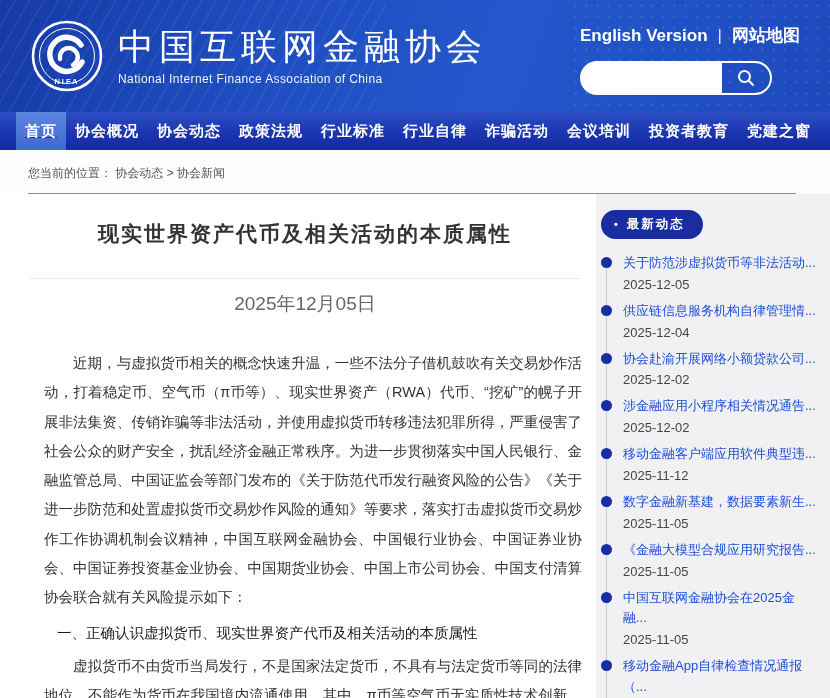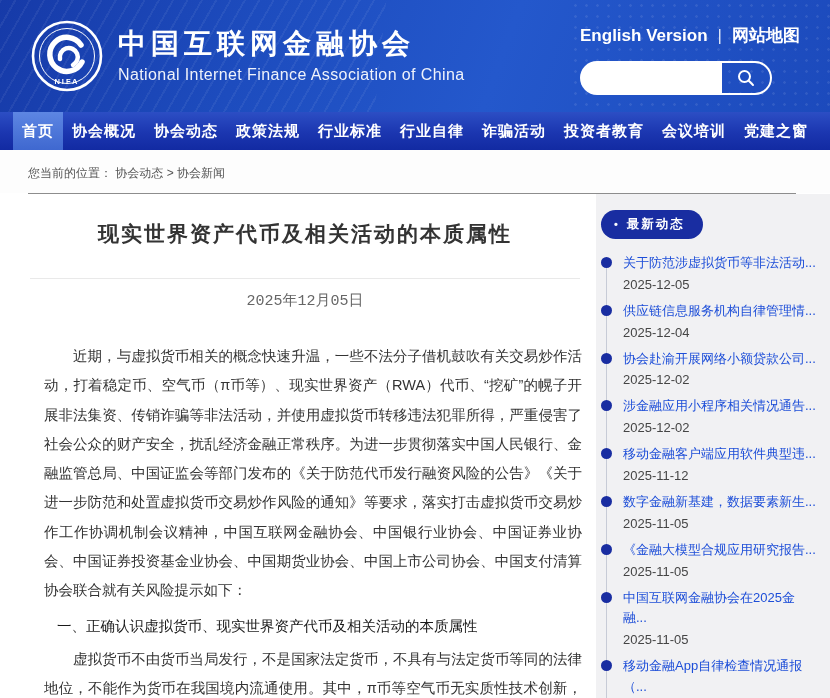--- a/index.html
+++ b/index.html
@@ -21,66 +21,66 @@
     transform: skewX(-6deg); pointer-events:none;
   }
   .header::after {
     content:""; position:absolute; right:0; top:0; width:260px; height:112px;
     background-image: radial-gradient(rgba(255,255,255,0.16) 1px, transparent 1.6px);
     background-size: 11px 11px; opacity:.55; pointer-events:none;
   }
   .brand { display:flex; align-items:center; gap:14px; position:relative; z-index:2; }
   .logo { width:74px; height:74px; flex:0 0 auto; }
   .brand-text .cn {
-    color:#fff; font-size:28px; font-weight:bold; letter-spacing:5px; line-height:1.15;
+    color:#fff; font-size:36px; font-weight:normal; letter-spacing:5px; line-height:1.15;
   }
   .brand-text .en {
-    color:rgba(255,255,255,0.93); font-size:16px; letter-spacing:0.4px; margin-top:5px;
+    color:rgba(255,255,255,0.93); font-size:12px; letter-spacing:0.4px; margin-top:5px;
   }
   .header-right { position:absolute; right:30px; top:24px; z-index:3; text-align:right; }
   .top-links { display:flex; align-items:center; gap:10px; justify-content:flex-end;
     color:#fff; font-size:17px; font-weight:bold; }
   .top-links .sep { font-weight:normal; opacity:.85; }
   .top-links a { color:#fff; text-decoration:none; cursor:pointer; }
   .search-row { margin-top:14px; display:flex; height:34px; }
   .search-input {
     width:142px; height:34px; border:none; outline:none;
     border-radius:17px 0 0 17px; background:#fff; padding:0 12px; font-size:13px;
   }
   .search-btn {
     width:50px; height:34px; border:2px solid #fff; border-left:none; background:transparent;
     border-radius:0 17px 17px 0; display:flex; align-items:center; justify-content:center;
     cursor:pointer;
   }
 
   
   .nav {
     height:38px; background: linear-gradient(180deg,#2c4ec4 0%, #1b36b0 55%, #122aa2 100%);
-    display:flex; align-items:stretch; justify-content:center; padding:0 36px;
+    display:flex; align-items:stretch; justify-content:space-between; padding:0 16px;text-decoration:underline;
   }
   .nav-item {
     color:#fff; font-size:15px; font-weight:bold; letter-spacing:1px;
     display:flex; align-items:center; padding:0 9px; cursor:pointer; white-space:nowrap;
   }
   .nav-item.active { background: linear-gradient(180deg,#5d86e3,#3f68d0); }
 
   
   .crumb-bar { padding:15px 12px 11px 28px; font-size:12px; color:#555; background:#fdfdfd; }
   .crumb-bar a { color:#555; text-decoration:none; cursor:pointer; }
   .crumb-divider { border-bottom:1px solid #8d8d8d; margin:0 34px 0 28px; }
 
   
   .main { display:flex; align-items:stretch; min-height:508px; }
   .article { flex:1; padding:4px 14px 0 28px; background:#fff; }
   .article h1 {
     text-align:center; font-size:21px; font-weight:bold; color:#333;
     letter-spacing:2px; margin:22px 10px 30px;
   }
   .title-divider { border-bottom:1px solid #e9e9e9; margin:0 2px 12px; }
-  .article .pub-date { text-align:center; font-size:15px; color:#666; margin-bottom:32px;font-family:Liberation Mono, monospace; }
+  .article .pub-date { text-align:center; font-size:19px; color:#666; margin-bottom:32px; }
   .article p {
     font-size:14.5px; line-height:2.02; color:#333; text-indent:2em;
     text-align:justify; margin-bottom:2px;margin-left:16px;
   }
   .article .section-heading {
     font-size:14.5px; line-height:2.02; font-weight:normal; color:#1a1a1a;
     text-indent:2em; margin:6px 0 4px;
   }
 
   
@@ -149,23 +149,23 @@
 
     <div class="nav-item">政策法规</div>
 
     <div class="nav-item">行业标准</div>
 
     <div class="nav-item">行业自律</div>
 
 
     <div class="nav-item">诈骗活动</div>
 
+    <div class="nav-item">会议培训</div>
+
     <div class="nav-item">投资者教育</div>
-
-    <div class="nav-item">会议培训</div>
 
     <div class="nav-item">党建之窗</div>
   </div>
 
 <div class="crumb-bar">
   <span>您当前的位置：</span>
   <a>协会动态</a>
   <span>&gt;</span>
   <a>协会新闻</a>
 </div>

